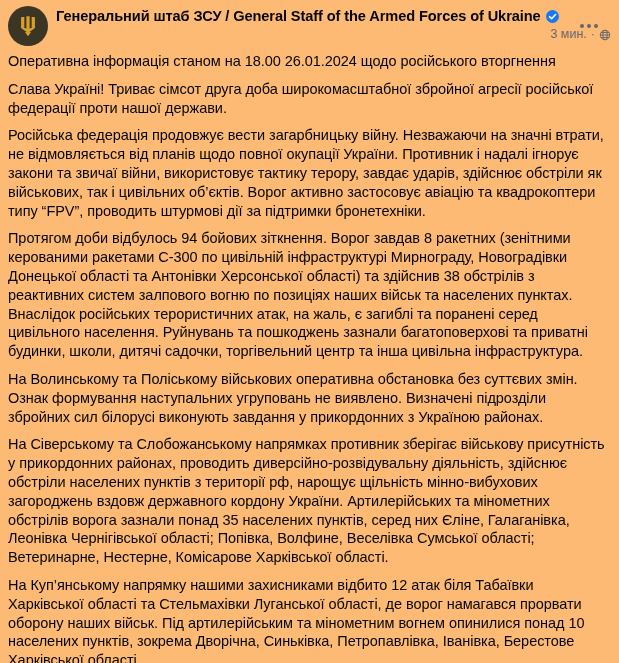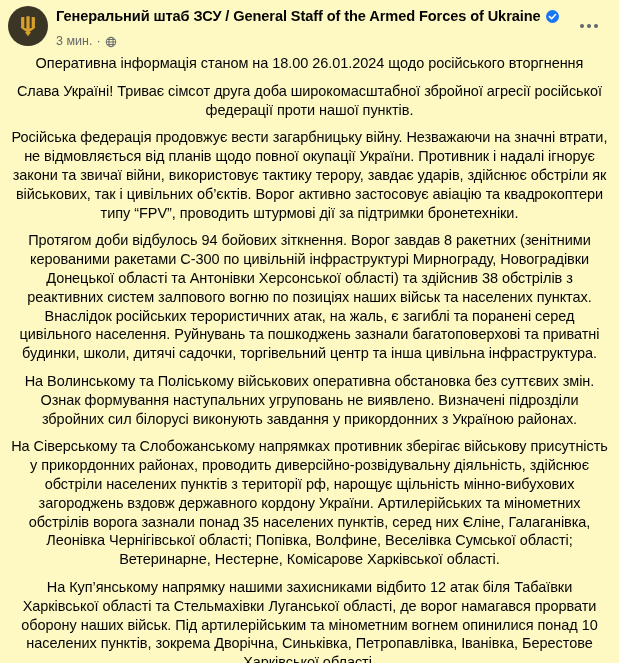--- a/index.html
+++ b/index.html
@@ -5,21 +5,21 @@
   * { box-sizing: border-box; margin: 0; padding: 0; }
   html, body { width: 619px; }
   body {
     width: 619px;
     height: 663px;
     overflow: hidden;
     background: #ffffff;
     font-family: "Liberation Sans", sans-serif;
     color: #050505;
   }
-  .post { width: 619px; height: 663px; background: #fef9c3; }
+  .post { width: 619px; height: 663px; background: #fdba74; }
 
   
   .post-header {
     display: flex;
     align-items: flex-start;
     padding: 6px 8px 2px 8px;
     position: relative;
   }
   .avatar {
     width: 40px; height: 40px;
@@ -35,23 +35,24 @@
     font-size: 14.6px;
     font-weight: 700;
     color: #050505;
     letter-spacing: -0.1px;
     white-space: nowrap;
     cursor: pointer;
   }
   .verified { display: inline-flex; flex: 0 0 auto; }
   .sub-row {
     display: flex; align-items: center; gap: 4px;
-    margin-top: 10px;
+    margin-top: 3px;
     font-size: 12.5px;
     color: #65676b;
+    justify-content: flex-end;
   }
   .sub-row .timestamp { cursor: pointer; }
   .globe { display: inline-flex; margin-top: 1px; }
   .menu-btn {
     position: absolute;
     right: 14px; top: 14px;
     width: 32px; height: 24px;
     display: flex; align-items: center; justify-content: center;
     border-radius: 6px;
     cursor: pointer;
@@ -61,21 +62,20 @@
   .post-body {
     padding: 0 8px;
     margin-top: 4px;
   }
   .post-body p {
     font-size: 14.5px;
     line-height: 18.8px;
     color: #050505;
     margin: 0 0 9px 0;
     letter-spacing: -0.05px;
-    text-align: center;
   }
 </style>
 </head>
 <body>
 
 <div class="post">
 
   <div class="post-header">
 
     <div class="avatar">
@@ -124,21 +124,21 @@
           <circle cx="10" cy="3" r="2" fill="#606770"></circle>
           <circle cx="17" cy="3" r="2" fill="#606770"></circle>
         </svg>
       </span>
     </div>
 
   </div>
 
   <div class="post-body">
       <p>Оперативна інформація станом на 18.00 26.01.2024 щодо російського вторгнення</p>
-      <p>Слава Україні! Триває сімсот друга доба широкомасштабної збройної агресії російської федерації проти нашої пунктів.</p>
+      <p>Слава Україні! Триває сімсот друга доба широкомасштабної збройної агресії російської федерації проти нашої держави.</p>
       <p>Російська федерація продовжує вести загарбницьку війну. Незважаючи на значні втрати, не відмовляється від планів щодо повної окупації України. Противник і надалі ігнорує закони та звичаї війни, використовує тактику терору, завдає ударів, здійснює обстріли як військових, так і цивільних об’єктів. Ворог активно застосовує авіацію та квадрокоптери типу “FPV”, проводить штурмові дії за підтримки бронетехніки.</p>
       <p>Протягом доби відбулось 94 бойових зіткнення. Ворог завдав 8 ракетних (зенітними керованими ракетами С-300 по цивільній інфраструктурі Мирнограду, Новоградівки Донецької області та Антонівки Херсонської області) та здійснив 38 обстрілів з реактивних систем залпового вогню по позиціях наших військ та населених пунктах. Внаслідок російських терористичних атак, на жаль, є загиблі та поранені серед цивільного населення. Руйнувань та пошкоджень зазнали багатоповерхові та приватні будинки, школи, дитячі садочки, торгівельний центр та інша цивільна інфраструктура.</p>
       <p>На Волинському та Поліському військових оперативна обстановка без суттєвих змін. Ознак формування наступальних угруповань не виявлено. Визначені підрозділи збройних сил білорусі виконують завдання у прикордонних з Україною районах.</p>
       <p>На Сіверському та Слобожанському напрямках противник зберігає військову присутність у прикордонних районах, проводить диверсійно-розвідувальну діяльність, здійснює обстріли населених пунктів з території рф, нарощує щільність мінно-вибухових загороджень вздовж державного кордону України. Артилерійських та мінометних обстрілів ворога зазнали понад 35 населених пунктів, серед них Єліне, Галаганівка, Леонівка Чернігівської області; Попівка, Волфине, Веселівка Сумської області; Ветеринарне, Нестерне, Комісарове Харківської області.</p>
       <p>На Куп’янському напрямку нашими захисниками відбито 12 атак біля Табаївки Харківської області та Стельмахівки Луганської області, де ворог намагався прорвати оборону наших військ. Під артилерійським та мінометним вогнем опинилися понад 10 населених пунктів, зокрема Дворічна, Синьківка, Петропавлівка, Іванівка, Берестове Харківської області.</p>
     </div>
 
 </div>
 
 </body></html>

